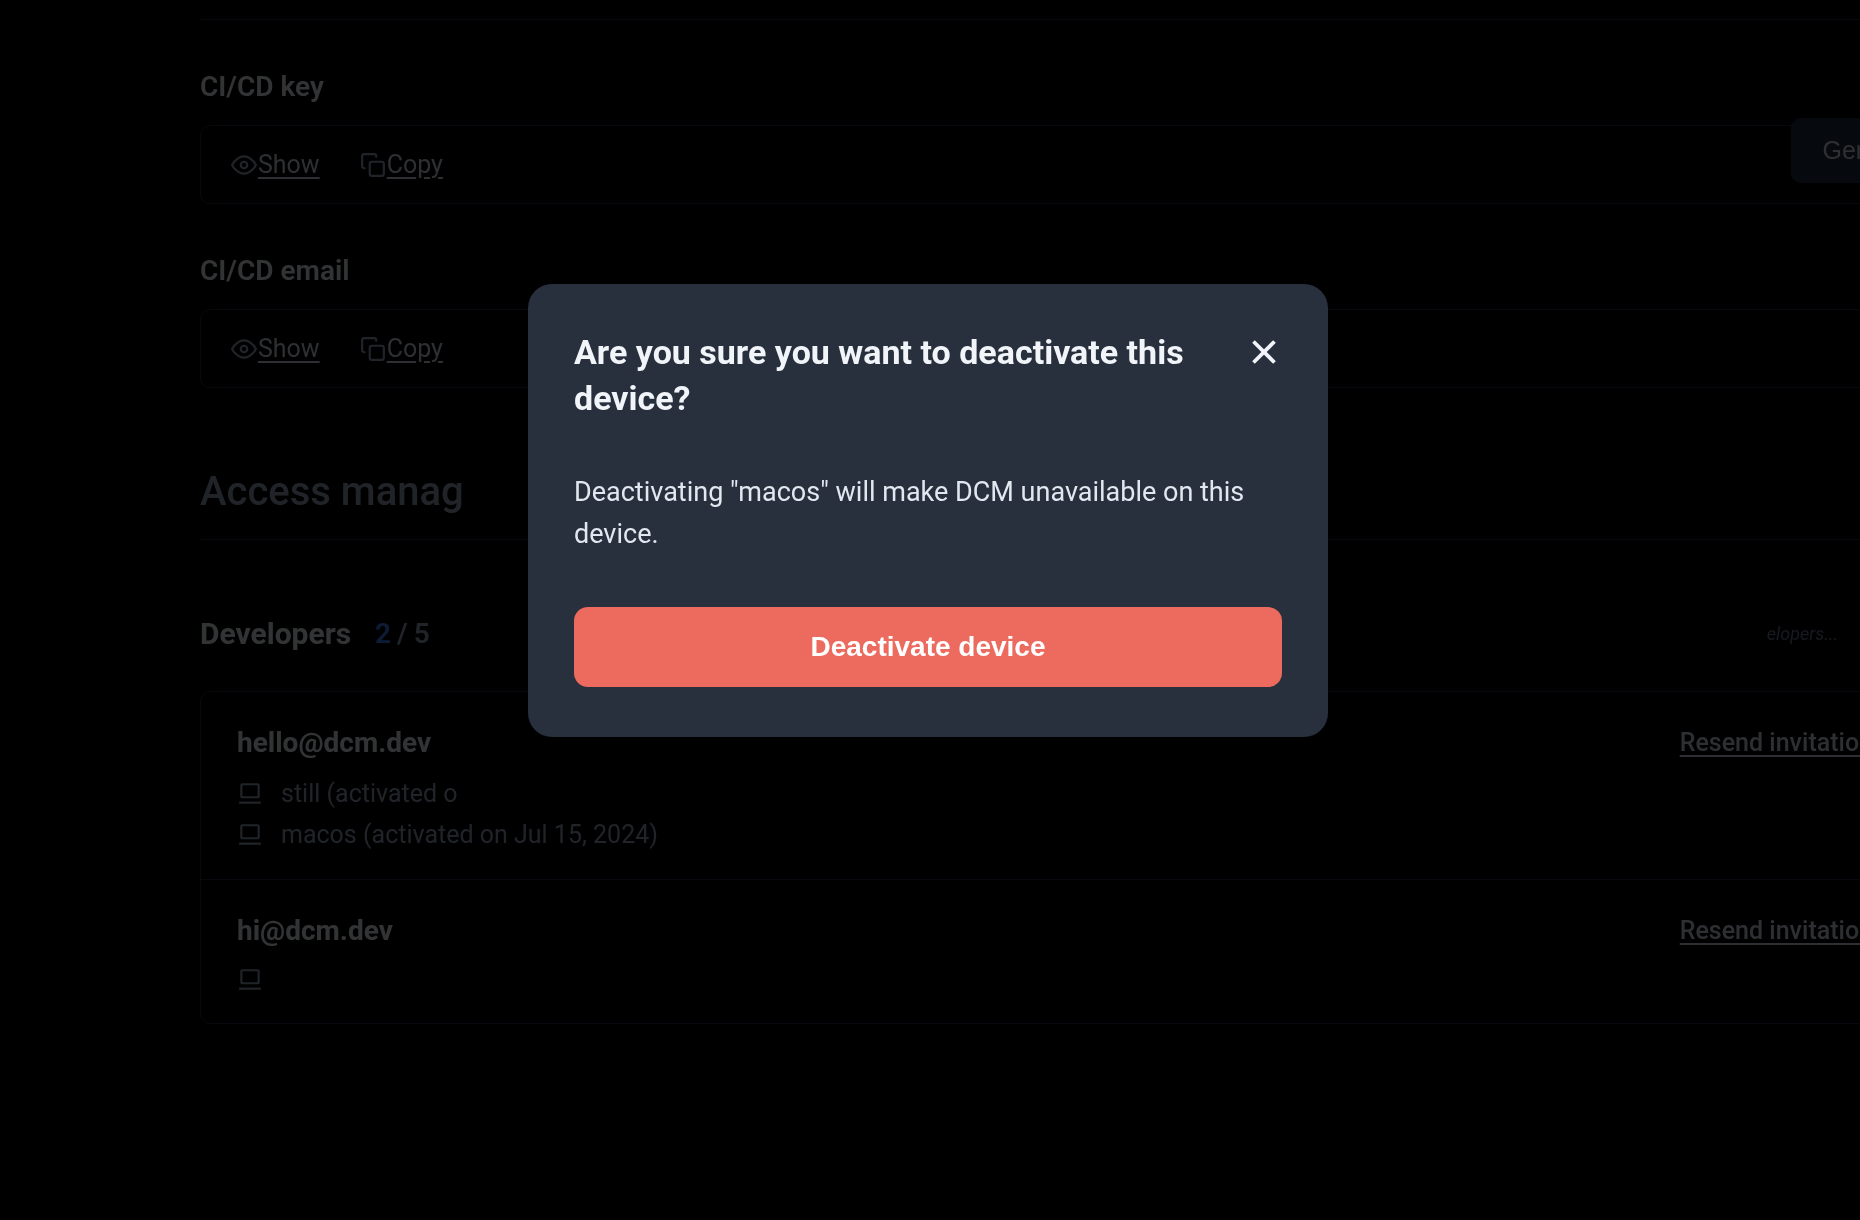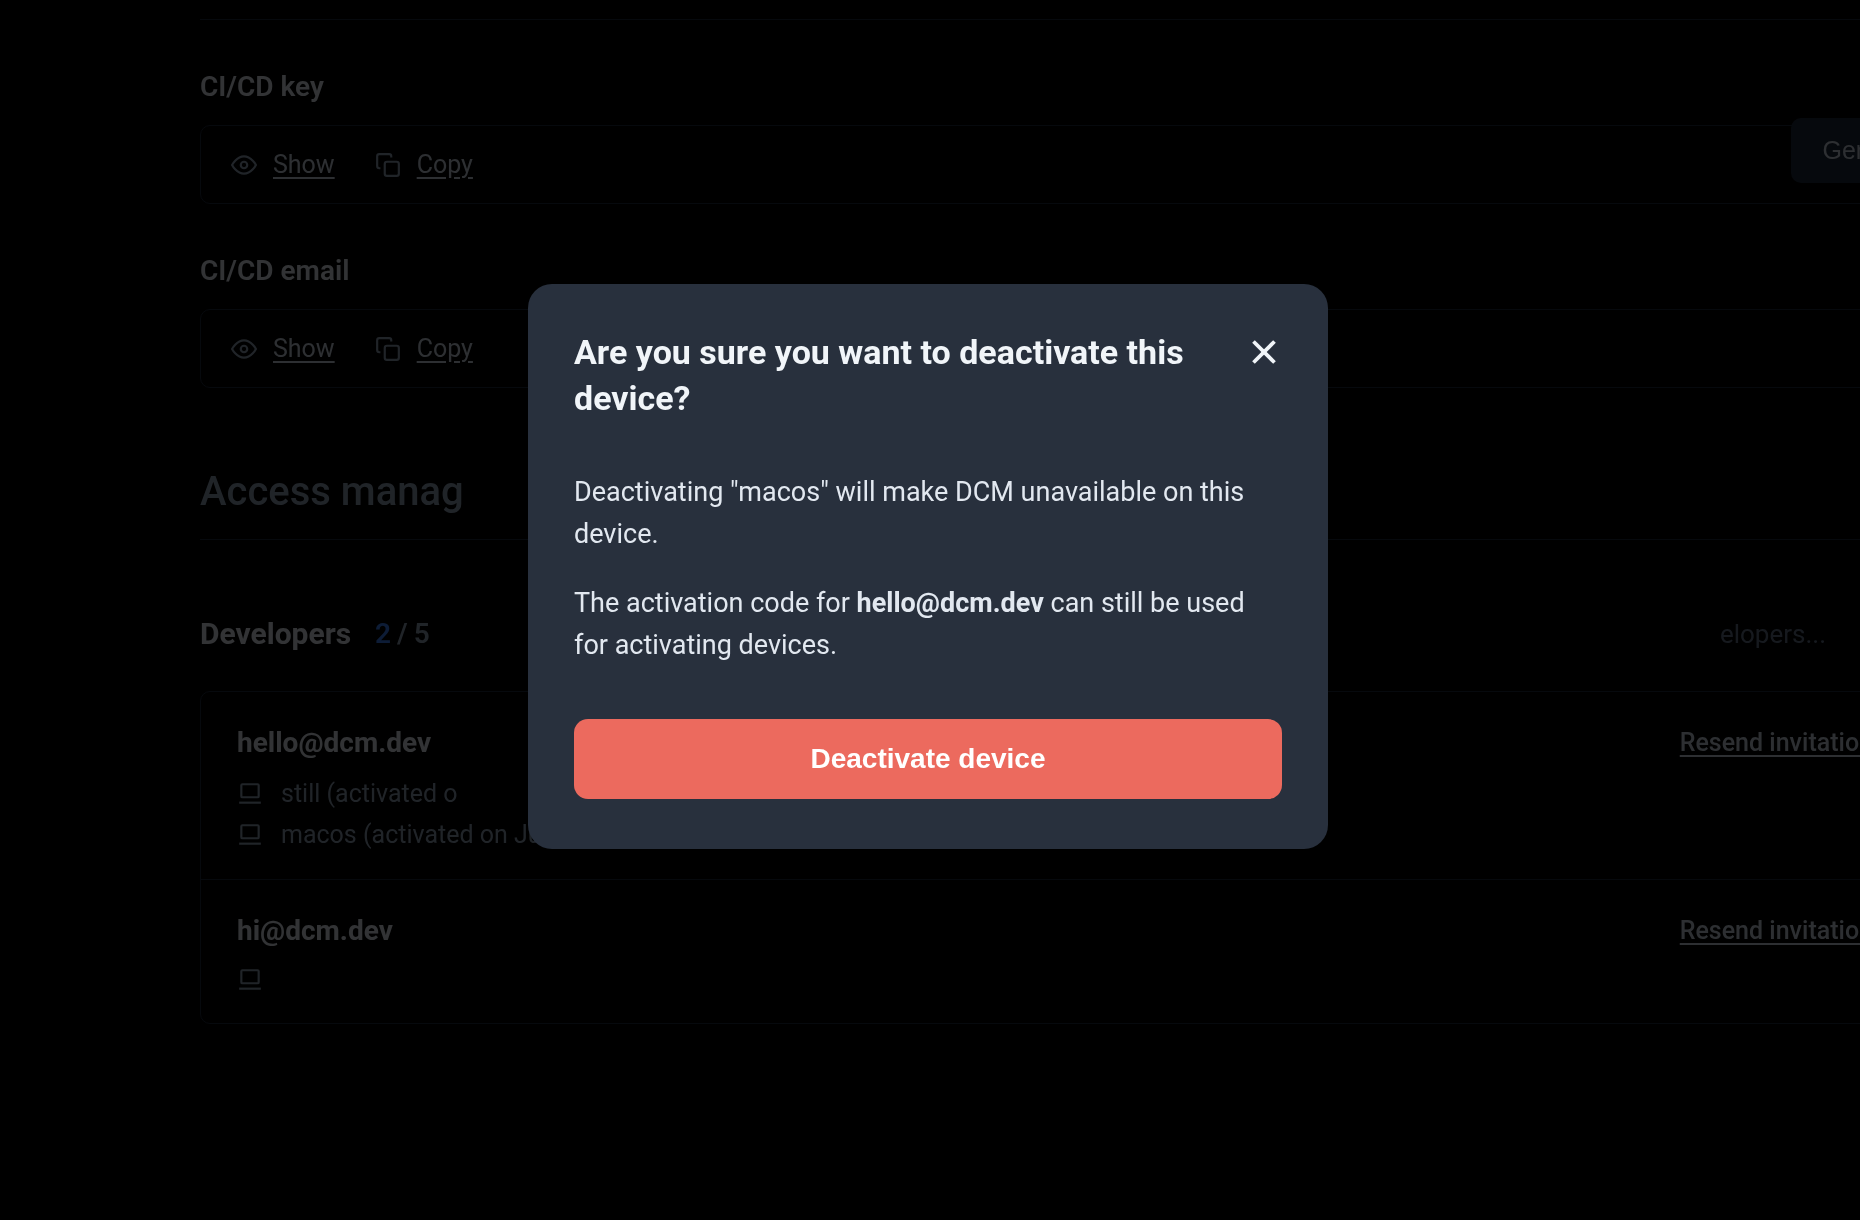--- a/index.html
+++ b/index.html
@@ -40,21 +40,21 @@
       border-radius: 10px;
       padding: 24px 30px;
       display: flex;
       gap: 40px;
       align-items: center;
       color: #94a3b8;
     }
     .field-action {
       display: inline-flex;
       align-items: center;
-      gap: 16px;
+      gap: 1px;
       color: #cbd5e1;
       font-size: 25px;
       text-decoration: underline;
       text-underline-offset: 4px;
       cursor: pointer;
     }
     .icon-eye, .icon-copy {
       width: 26px;
       height: 26px;
       stroke: #94a3b8;
@@ -99,23 +99,24 @@
       color: #94a3b8;
       display: inline-flex;
       gap: 6px;
       align-items: baseline;
     }
     .dev-count .used {
       color: #3b82f6;
     }
     .search-input {
       position: absolute;
-      right: 94px;
+      right: 82px;
       color: #64748b;
-      font-size: 26px;
+      font-size: 18px;
+      font-style: italic;
     }
     .dev-list {
       border: 1px solid #1e293b;
       border-radius: 10px;
     }
     .dev-row {
       padding: 34px 36px 30px 36px;
       border-bottom: 1px solid #1e293b;
       position: relative;
     }
@@ -318,19 +319,16 @@
       <div class="modal-title">Are you sure you want to deactivate this device?</div>
       <div class="close-btn">
         <svg viewBox="0 0 24 24" fill="none">
             <line x1="5" y1="5" x2="19" y2="19"></line>
             <line x1="19" y1="5" x2="5" y2="19"></line>
           </svg>
       </div>
     </div>
     <div class="modal-body">
       <p>Deactivating "macos" will make DCM unavailable on this device.</p>
-      <p>
-        <span>The activation code for </span><span class="bold">hello@dcm.dev</span><span> can still be used for activating devices.</span>
-      </p>
     </div>
     <button class="danger-btn">Deactivate device</button>
   </div>
 </div>
 
 </body></html>

